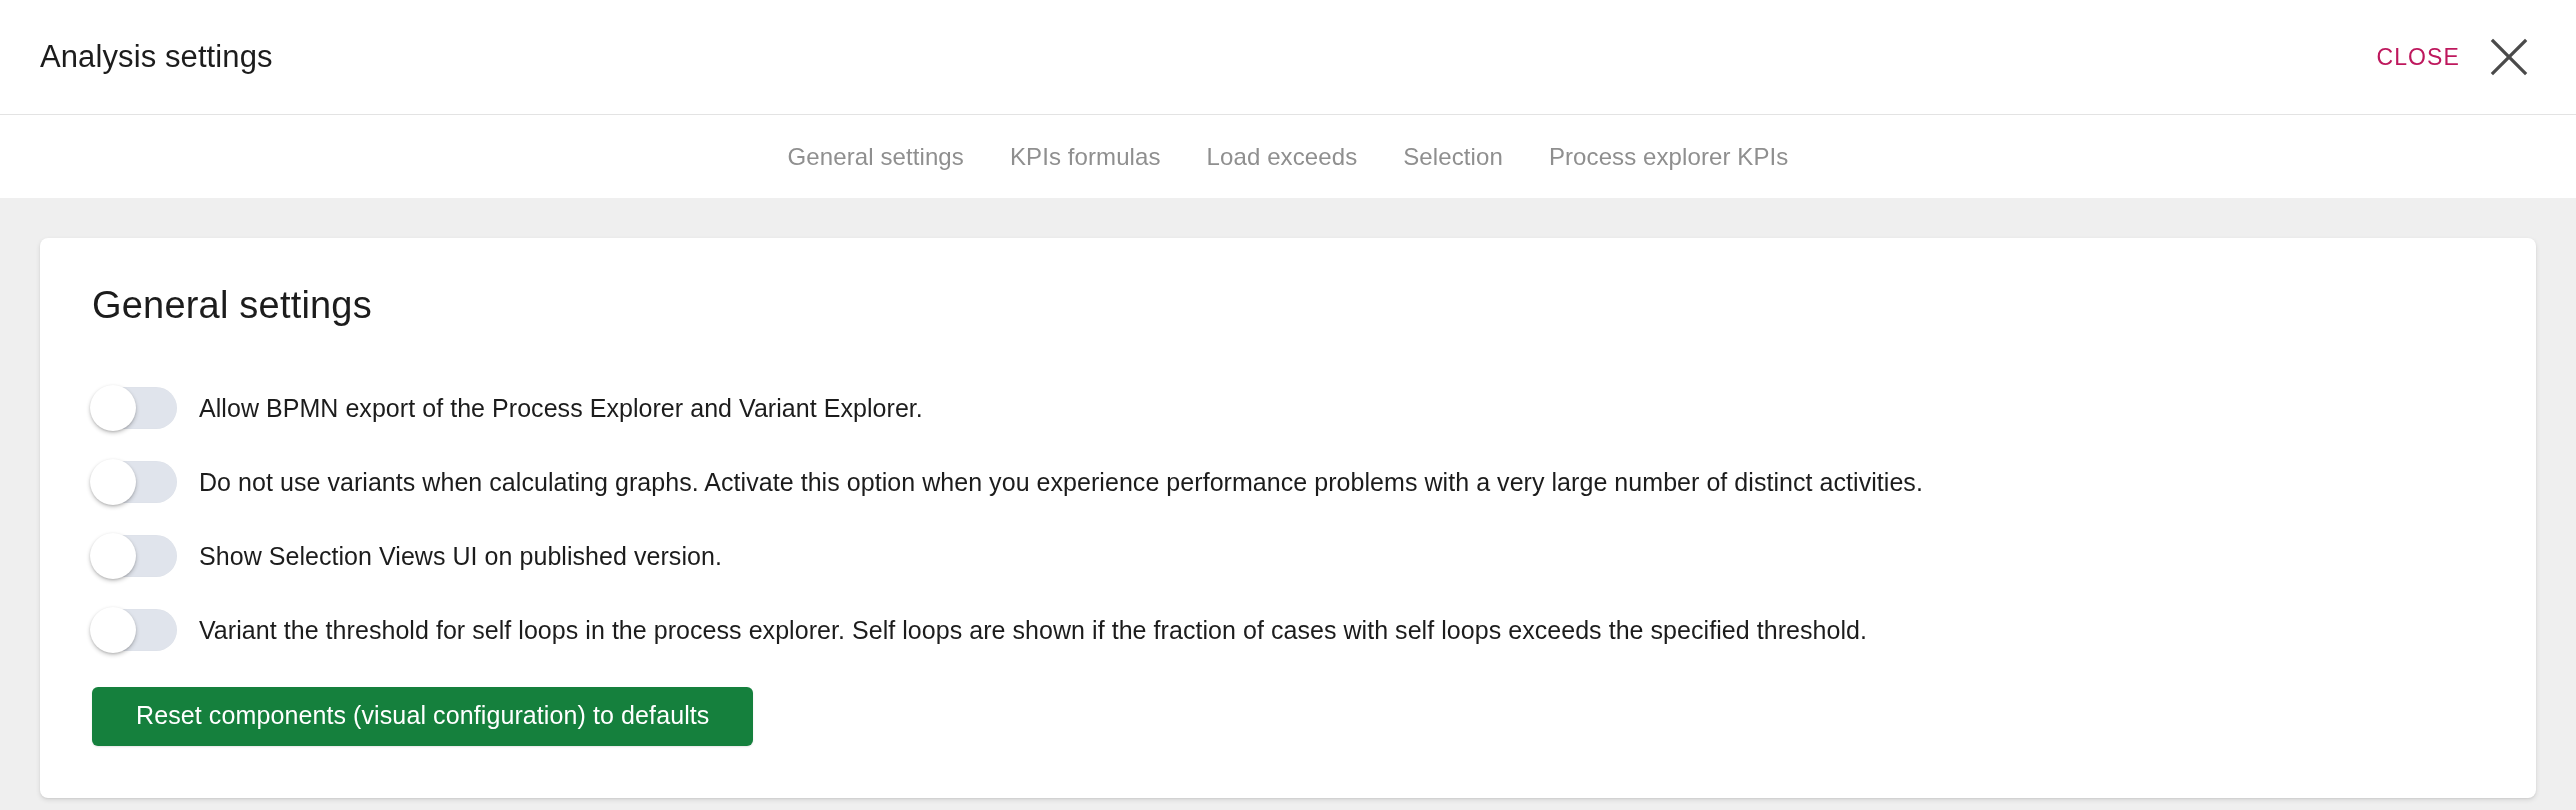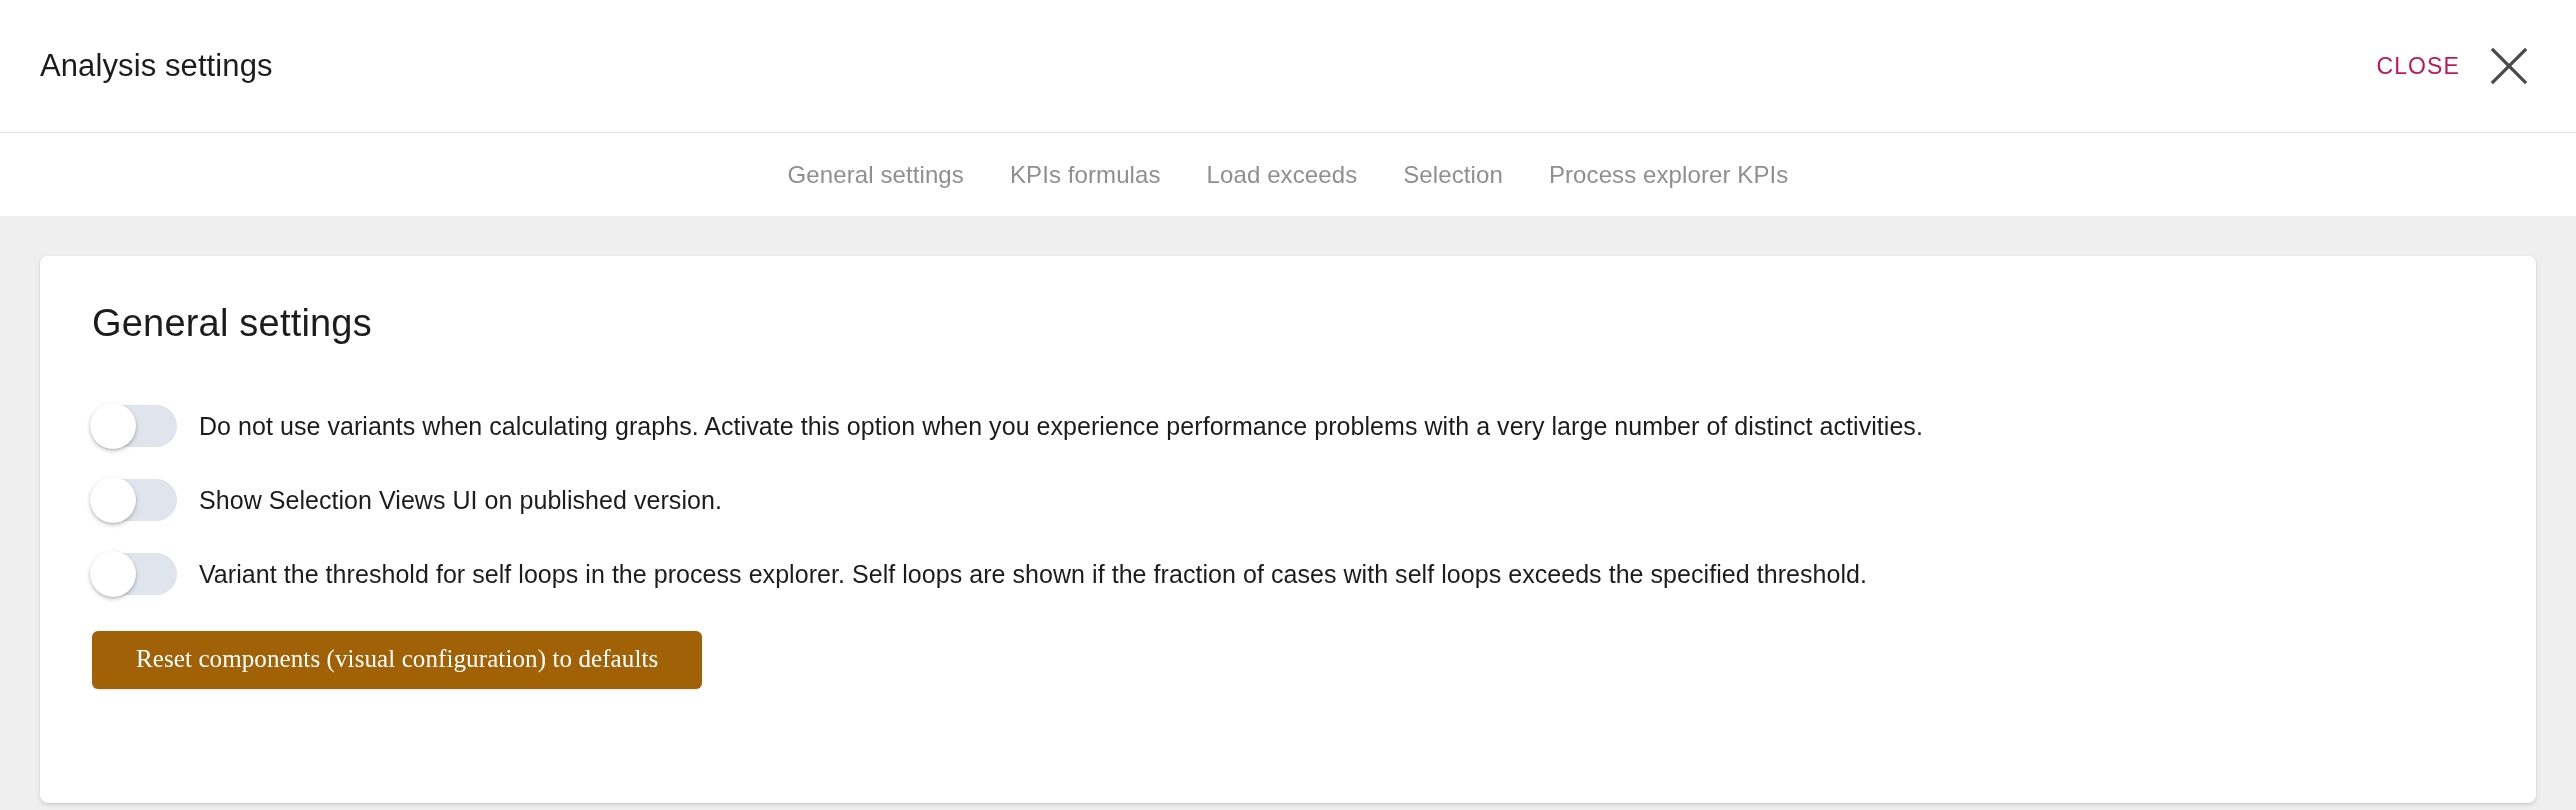--- a/index.html
+++ b/index.html
@@ -10,21 +10,21 @@
     width: 2576px;
     height: 811px;
     background: #efefef;
     font-family: "Liberation Sans", sans-serif;
     -webkit-font-smoothing: antialiased;
     overflow: hidden;
   }
 
   
   .header {
-    height: 133px;
+    height: 115px;
     background: #ffffff;
     border-bottom: 1px solid #e3e3e3;
     box-sizing: border-box;
     display: flex;
     align-items: center;
     justify-content: space-between;
     padding: 0 46px 0 40px;
   }
   .header-title {
     font-size: 31px;
@@ -132,25 +132,25 @@
     color: #1c1c1c;
     letter-spacing: 0.05px;
     line-height: 1.3;
   }
 
   
   .reset-row {
     margin-top: 20px;
   }
   .reset-button {
-    background: #a16207;
+    background: #15803d;
     color: #ffffff;
     border: none;
     border-radius: 6px;
-    font-family: Liberation Serif, serif;
+    font-family: Liberation Sans, sans-serif;
     font-size: 25px;
     letter-spacing: 0.1px;
     padding: 14px 44px 16px 44px;
     cursor: pointer;
     box-shadow: 0 1px 2px rgba(0,0,0,0.10);
   }
 </style>
 </head>
 <body>
 
@@ -174,20 +174,26 @@
   <button class="tab">Selection</button>
   <button class="tab">Process explorer KPIs</button>
 </div>
 
 <div class="content-area">
   <div class="card">
     <h2 class="card-title">General settings</h2>
 
     <div class="settings-list">
 
+      <div class="setting-row">
+        <div class="toggle">
+          <div class="knob"></div>
+        </div>
+        <div class="setting-label">Allow BPMN export of the Process Explorer and Variant Explorer.</div>
+      </div>
 
       <div class="setting-row">
         <div class="toggle">
           <div class="knob"></div>
         </div>
         <div class="setting-label">Do not use variants when calculating graphs. Activate this option when you experience performance problems with a very large number of distinct activities.</div>
       </div>
 
       <div class="setting-row">
         <div class="toggle">

